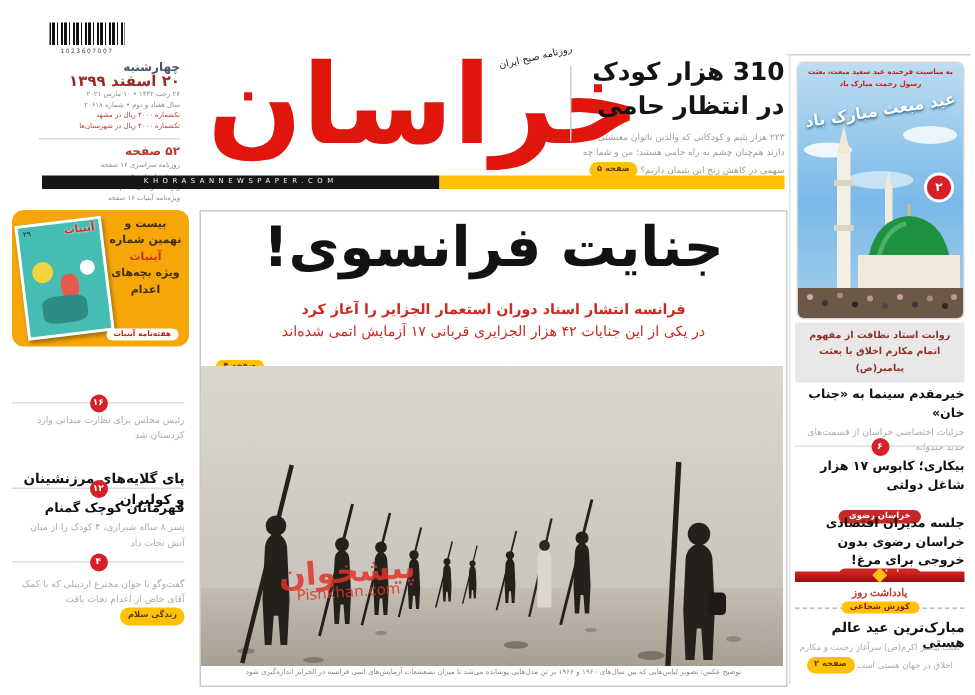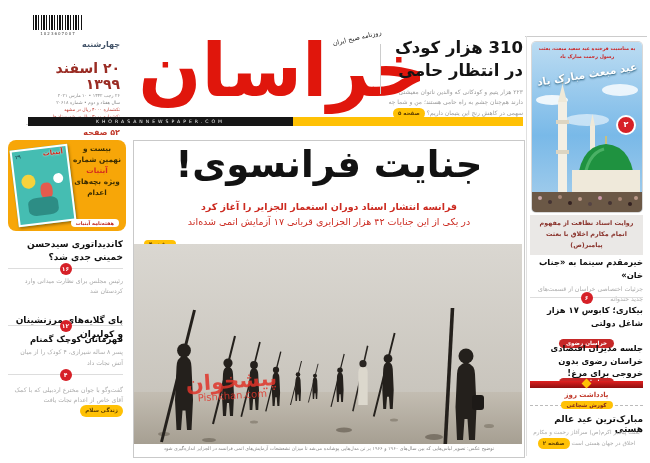--- a/index.html
+++ b/index.html
@@ -7,21 +7,21 @@
   #page{position:relative;width:650px;height:463px;background:#fff;overflow:hidden;direction:rtl;}
   .abs{position:absolute;}
   .c{text-align:center;}
   .r{text-align:right;}
   
   #barcode{left:33px;top:15px;width:50px;height:15px;
     background:repeating-linear-gradient(90deg,#111 0 1px,#fff 1px 2px,#111 2px 4px,#fff 4px 5px,#111 5px 6px,#fff 6px 8px);}
   #barcode-digits{left:33px;top:31px;width:50px;font-size:4px;color:#444;text-align:center;letter-spacing:1px;}
   #dateblock{left:26px;top:40px;width:94px;}
   #weekday{font-size:8px;color:#44556a;font-weight:bold;}
-  #jdate{font-size:14px;color:#9a2c24;font-weight:bold;margin-top:11px;}
+  #jdate{font-size:10px;color:#9a2c24;font-weight:bold;margin-top:0;}
   .tiny-line{font-size:4.6px;color:#8a8a8a;line-height:1.55;}
   .dot-red{color:#c23b30;}
   #dateblock .rule{border-top:1px solid #d8d8d8;margin:4px 0 3px;}
   #pagecount{font-size:8px;color:#c0392b;font-weight:bold;margin-bottom:2px;}
   #tagline{left:318px;top:34px;width:78px;font-size:6.5px;color:#222;transform:rotate(-13deg);text-align:center;}
   #logo{left:130px;top:24px;width:305px;height:95px;font-size:74px;line-height:92px;color:#e0160c;font-weight:bold;text-align:center;}
   #mast-divider{left:380px;top:44px;height:50px;width:0;border-left:1px solid #ccc;}
   
   #lead-story{left:385px;top:36px;width:138px;}
   .lead-title{font-size:16.5px;line-height:1.4;color:#141414;font-weight:bold;}
@@ -46,21 +46,21 @@
   .rail{left:530px;width:113px;}
   .rail-title{font-size:8.4px;font-weight:bold;color:#101010;line-height:1.5;}
   .rail-lead{font-size:6.2px;color:#ababab;line-height:1.65;}
   .divider{border-top:1px solid #ddd;height:0;}
   .pg-circle{position:absolute;top:-6px;left:50%;margin-left:-6px;width:12px;height:12px;border-radius:50%;
     background:#d62027;color:#fff;font-size:6px;line-height:12px;text-align:center;font-weight:bold;}
   .badge-red{display:inline-block;background:#c62828;color:#fff;font-size:5.6px;font-weight:bold;
     padding:1.5px 7px;border-radius:7px;}
   #ribbon{left:530px;top:381px;width:113px;height:7px;background:linear-gradient(#e02020,#8f0f0f);}
   #ribbon-diamond{left:583px;top:380px;width:7px;height:7px;background:#ffc105;transform:rotate(45deg);}
-  #note-section{left:530px;top:391px;width:113px;font-size:7px;color:#c0392b;font-weight:bold;text-align:center;}
+  #note-section{left:530px;top:391px;width:113px;font-size:7px;color:#c0392b;font-weight:bold;text-align:center;font-family:Liberation Serif, serif;}
   #note-author-row{left:530px;top:405px;width:113px;border-top:1px dashed #bbb;}
   #note-author{position:absolute;top:-5px;left:50%;transform:translateX(-50%);background:#ffc105;color:#7a1f1f;
     font-size:5.5px;font-weight:bold;padding:1px 6px;border-radius:6px;white-space:nowrap;}
   #note-title{left:530px;top:414px;width:113px;font-size:9px;font-weight:bold;color:#111;text-align:right;}
   #note-lead{left:530px;top:428px;width:113px;font-size:5.7px;color:#ababab;text-align:center;line-height:1.7;}
   
   #promo{left:8px;top:140px;width:118px;height:91px;background:#f7a608;border-radius:8px;}
   #promo-cover{position:absolute;left:6px;top:7px;width:54px;height:73px;background:#45bdb2;border:2px solid #fff;
     transform:rotate(-7deg);box-shadow:1px 2px 3px rgba(0,0,0,.35);overflow:hidden;}
   #promo-cover-title{position:absolute;top:1px;right:3px;font-size:7px;font-weight:bold;color:#d42b1f;text-shadow:0 0 2px #fff;}
@@ -220,23 +220,20 @@
       <span class="blob" style="left:10px;top:48px;width:30px;height:18px;background:#2d8d85;border-radius:30%;"></span>
     </div>
     <div id="promo-text">
       <span>بیست و نهمین شماره</span>
       <div id="promo-brand">آبنبات</div>
       <span>ویژه بچه‌های اعدام</span>
     </div>
     <div id="promo-badge">هفته‌نامه آبنبات</div>
   </div>
 
-  <div class="abs lrail r" style="top:238px;">
-    <div class="lrail-title">کاندیداتوری سیدحسن خمینی جدی شد؟</div>
-  </div>
   <div class="abs lrail divider" style="top:268px;">
     <div class="pg-circle">۱۶</div>
   </div>
 
   <div class="abs lrail r" style="top:276px;">
     <div class="lrail-lead">رئیس مجلس برای نظارت میدانی وارد کردستان شد</div>
     <div class="lrail-title" style="margin-top:18px;">پای گلایه‌های مرزنشینان و کولبران</div>
   </div>
   <div class="abs lrail divider" style="top:325px;">
     <div class="pg-circle">۱۲</div>

